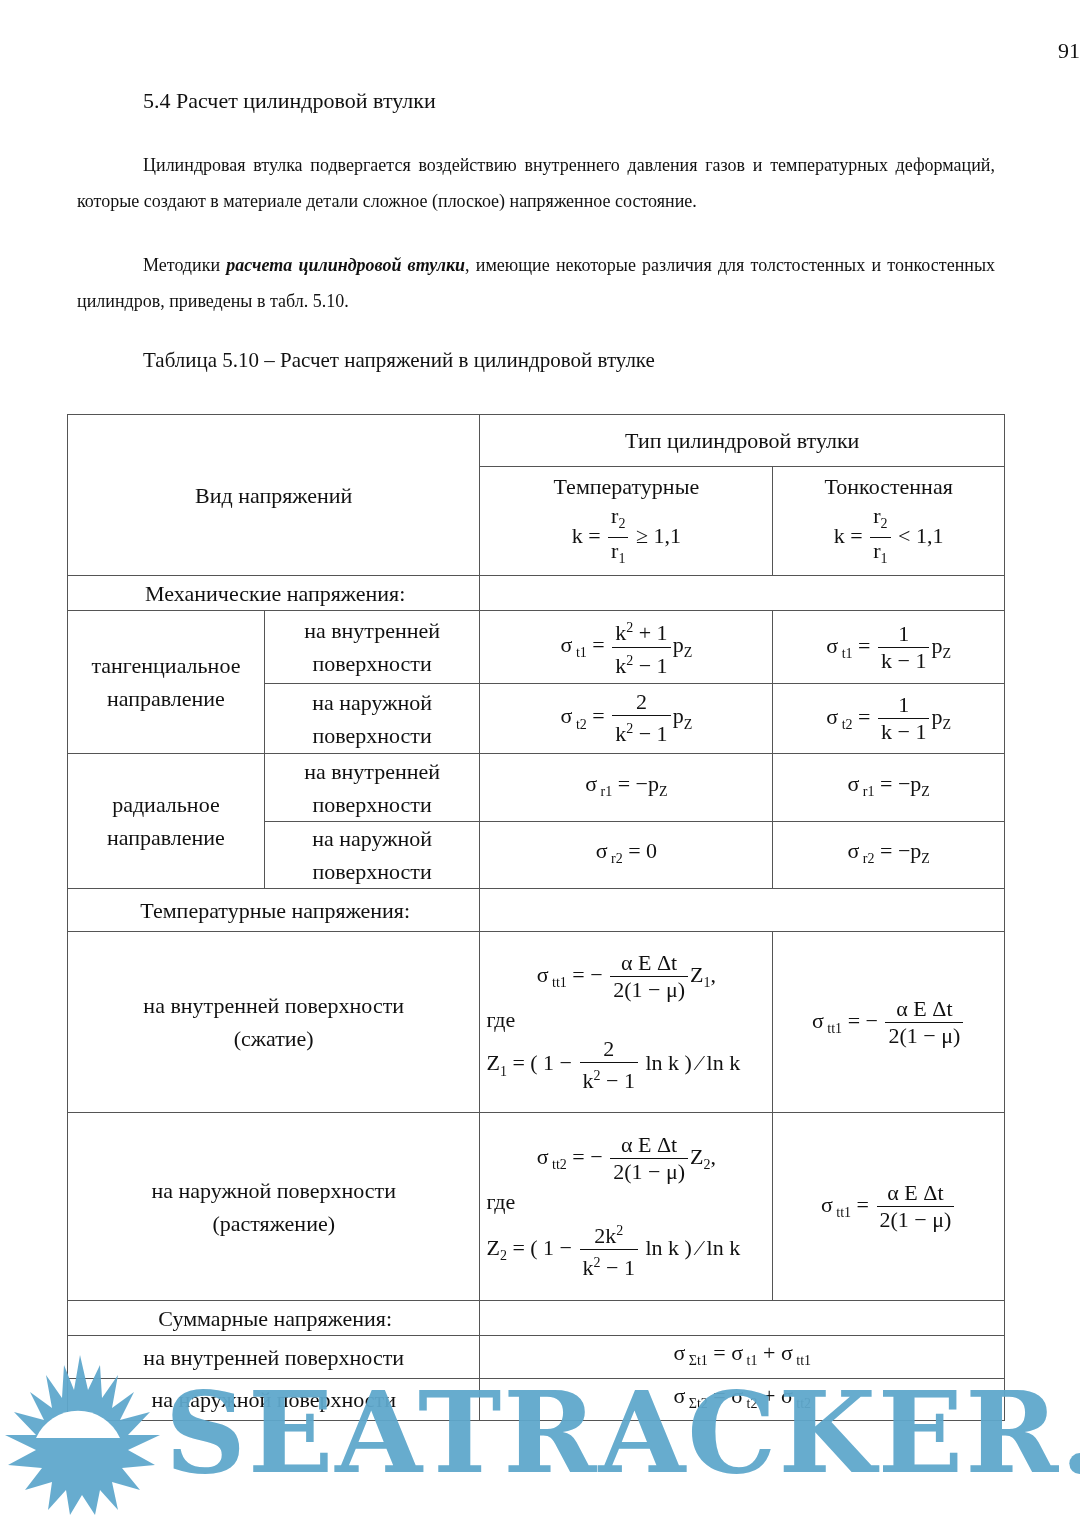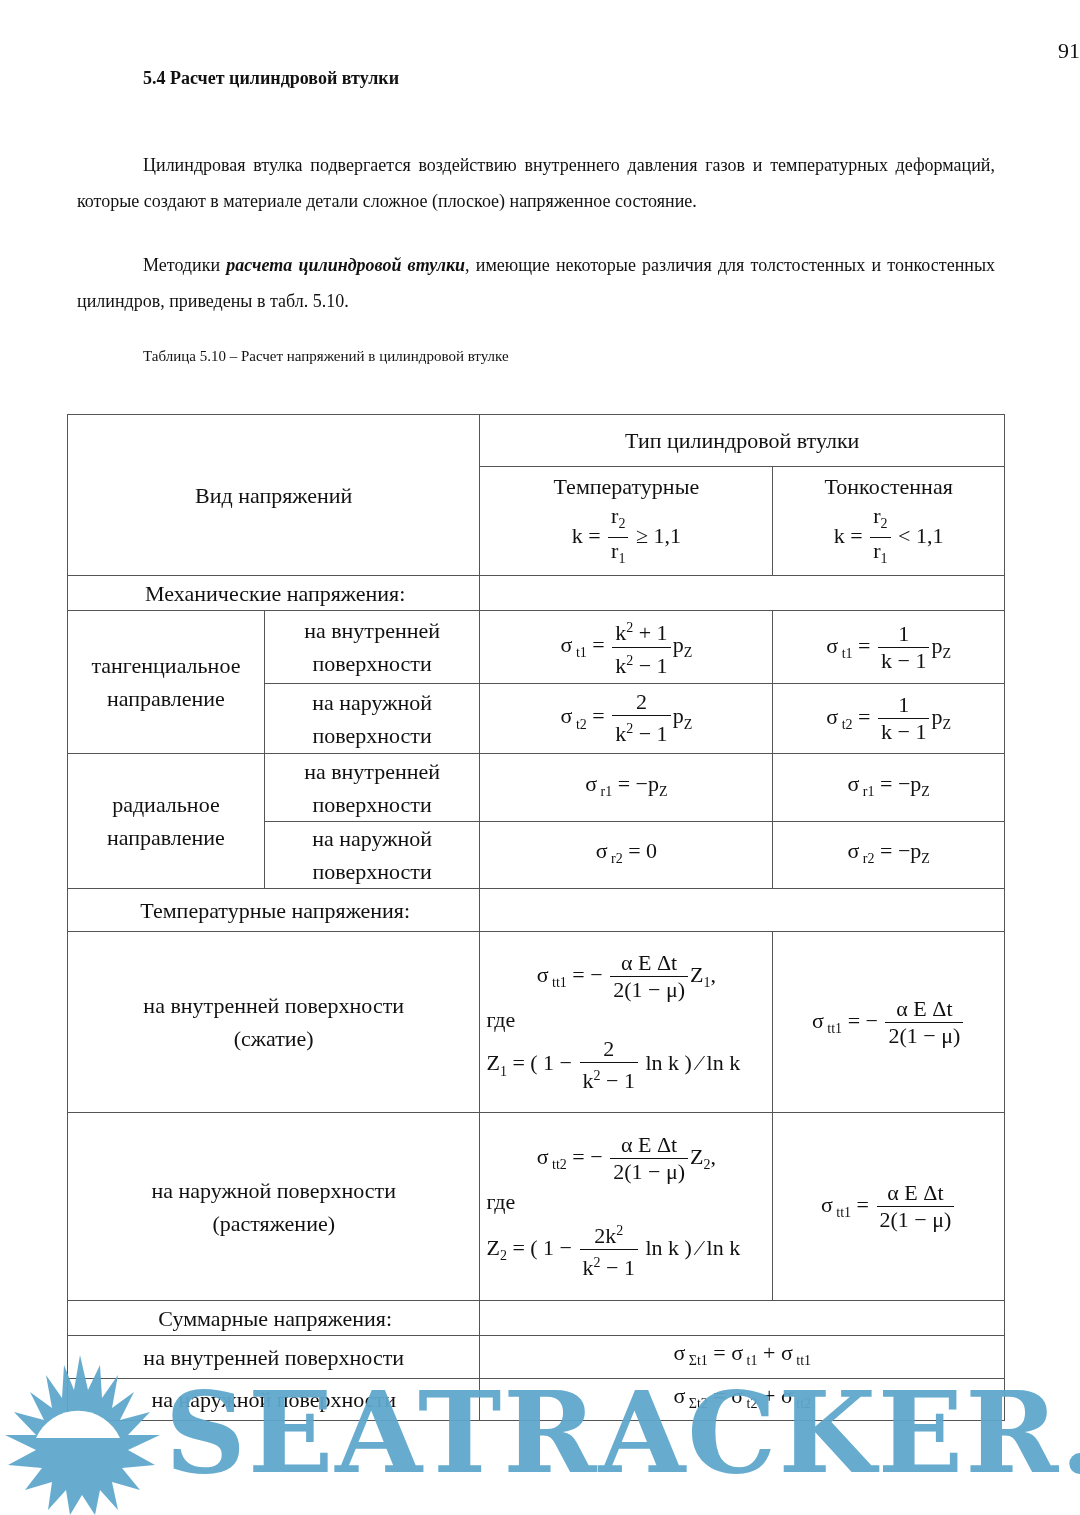--- a/index.html
+++ b/index.html
@@ -1,25 +1,25 @@
 <!DOCTYPE html>
 <html><head>
 <meta charset="utf-8">
 <style>
   html,body{margin:0;padding:0;background:#fff;}
   body{width:1080px;height:1515px;position:relative;overflow:hidden;
        font-family:"Liberation Serif","DejaVu Serif",serif;color:#111;}
   .abs{position:absolute;}
   .pnum{top:38px;left:0;width:1080px;text-align:right;font-size:22px;}
-  .heading{top:68px;left:143px;font-size:18px;font-weight:bold;}
+  .heading{top:88px;left:143px;font-size:22px;font-weight:normal;}
   .para{left:77px;width:918px;font-size:18px;line-height:36px;text-align:justify;}
   .p1{top:147px;}
   .p2{top:247px;}
   .indent{display:inline-block;width:66px;}
-  .caption{top:348px;left:143px;font-size:15px;}
+  .caption{top:348px;left:143px;font-size:21px;}
   table.t{position:absolute;top:414px;left:67px;width:938px;border-collapse:collapse;font-size:22px;}
   table.t td{border:1.5px solid #555;text-align:center;vertical-align:middle;padding:0 6px;line-height:33px;}
   td.left{text-align:center;padding-left:9px !important;}
   .f{font-family:"Liberation Serif",serif;font-size:22px;white-space:nowrap;}
   .frac{display:inline-block;vertical-align:middle;text-align:center;margin:0 2px;}
   .frac .n{display:block;border-bottom:1.2px solid #111;padding:0 3px;line-height:26px;}
   .frac .d{display:block;line-height:26px;padding:0 3px;}
   sub{font-size:14px;}
   sup{font-size:14px;}
   .wm{position:absolute;left:0;top:1350px;width:1080px;height:165px;pointer-events:none;}

